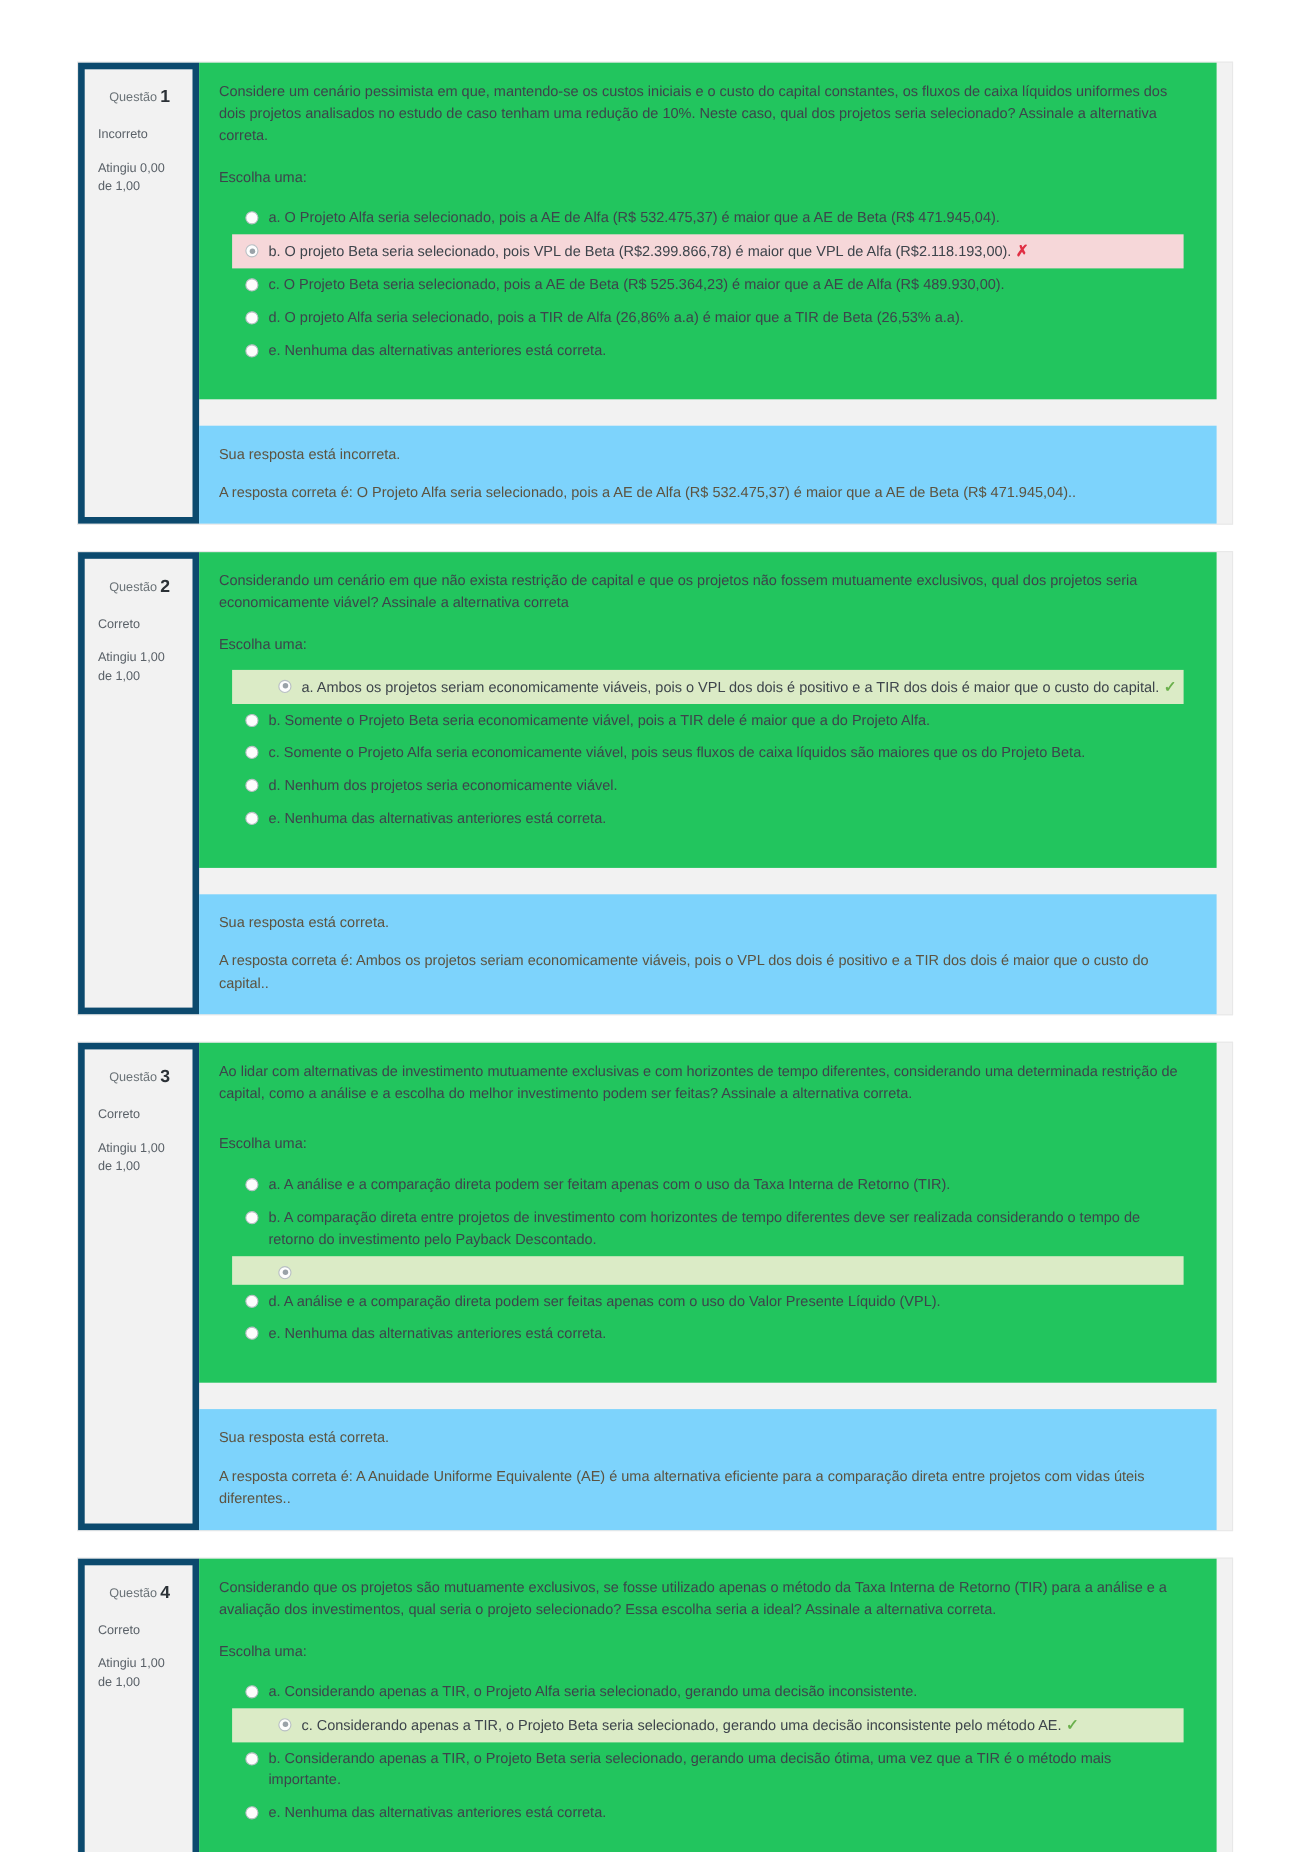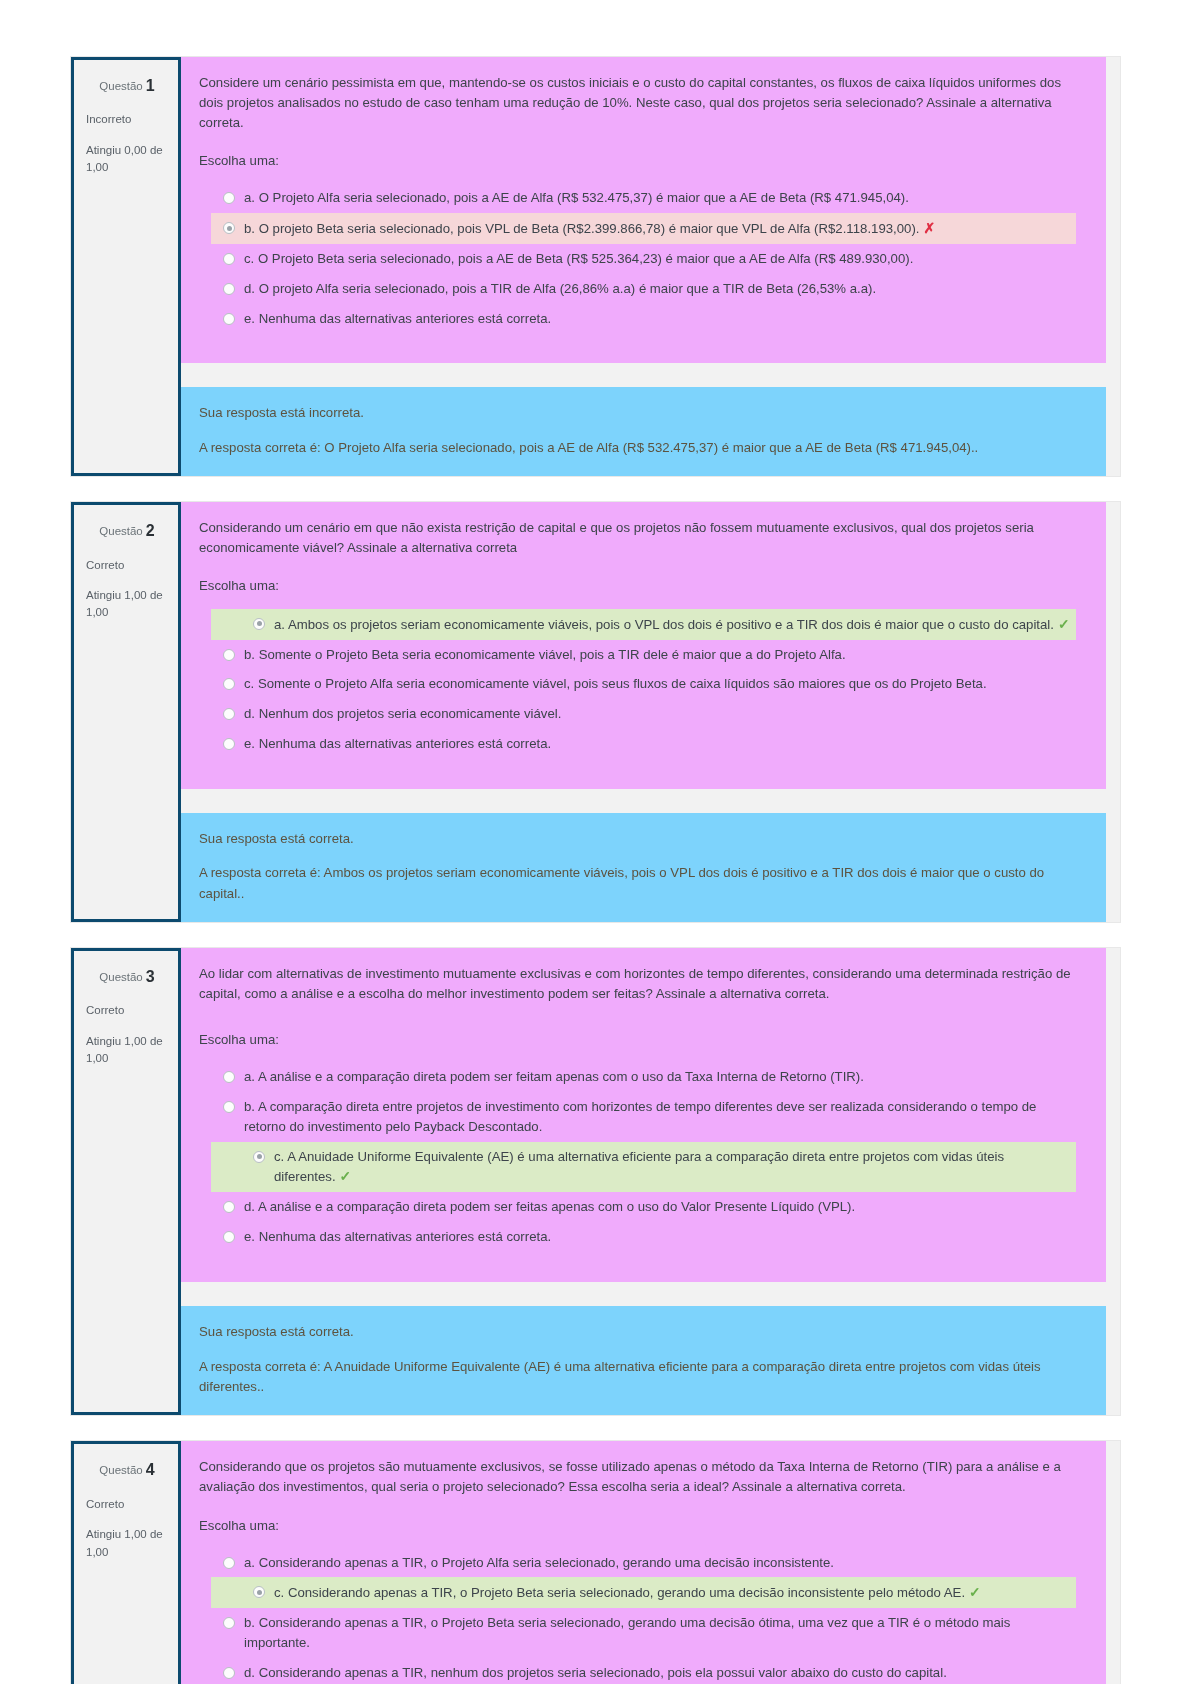--- a/index.html
+++ b/index.html
@@ -57,34 +57,34 @@
   .q-info .q-state {
     margin-bottom: 14px;
     font-size: 11.5px;
   }
   .q-info .q-grade {
     font-size: 11.5px;
     line-height: 1.5;
   }
   .q-info-box {
     background: #f2f2f2;
-    border: 3px solid #0c4a6e;
+    border: 6px solid #0c4a6e;
     box-sizing: border-box;
     width: 100%;
   }
 
   .q-body {
     flex: 1 1 auto;
     padding: 0 14px 0 0;
     box-sizing: border-box;
     min-width: 0;
   }
 
   .q-content {
-    background: #f0abfc;
+    background: #22c55e;
     padding: 16px 18px 18px 18px;
     box-sizing: border-box;
     font-size: 13.2px;
     line-height: 1.52;
     color: #3d444b;
   }
   .q-text { margin: 0 0 4px 0; }
   .q-text.extra-gap { margin-bottom: 26px; }
 
   .prompt {
@@ -248,21 +248,20 @@
               <li class="answer">
                 <span class="radio"></span>
                 <span class="answer-text"><span>a. A análise e a comparação direta podem ser feitam apenas com o uso da Taxa Interna de Retorno (TIR).</span></span>
               </li>
               <li class="answer">
                 <span class="radio"></span>
                 <span class="answer-text"><span>b. A comparação direta entre projetos de investimento com horizontes de tempo diferentes deve ser realizada considerando o tempo de retorno do investimento pelo Payback Descontado.</span></span>
               </li>
               <li class="answer correct-hl">
                 <span class="radio checked"></span>
-                <span class="answer-text"><span>c. A Anuidade Uniforme Equivalente (AE) é uma alternativa eficiente para a comparação direta entre projetos com vidas úteis diferentes.</span><span class="mark tick">✓</span></span>
               </li>
               <li class="answer">
                 <span class="radio"></span>
                 <span class="answer-text"><span>d. A análise e a comparação direta podem ser feitas apenas com o uso do Valor Presente Líquido (VPL).</span></span>
               </li>
               <li class="answer">
                 <span class="radio"></span>
                 <span class="answer-text"><span>e. Nenhuma das alternativas anteriores está correta.</span></span>
               </li>
             </ul>
@@ -291,24 +290,20 @@
               <li class="answer correct-hl">
                 <span class="radio checked"></span>
                 <span class="answer-text"><span>c. Considerando apenas a TIR, o Projeto Beta seria selecionado, gerando uma decisão inconsistente pelo método AE.</span><span class="mark tick">✓</span></span>
               </li>
               <li class="answer">
                 <span class="radio"></span>
                 <span class="answer-text"><span>b. Considerando apenas a TIR, o Projeto Beta seria selecionado, gerando uma decisão ótima, uma vez que a TIR é o método mais importante.</span></span>
               </li>
               <li class="answer">
                 <span class="radio"></span>
-                <span class="answer-text"><span>d. Considerando apenas a TIR, nenhum dos projetos seria selecionado, pois ela possui valor abaixo do custo do capital.</span></span>
-              </li>
-              <li class="answer">
-                <span class="radio"></span>
                 <span class="answer-text"><span>e. Nenhuma das alternativas anteriores está correta.</span></span>
               </li>
             </ul>
           </div>
           <div class="feedback">
             <p class="fb-line">Sua resposta está correta.</p>
           </div>
         </div>
       </div>
     </div>

